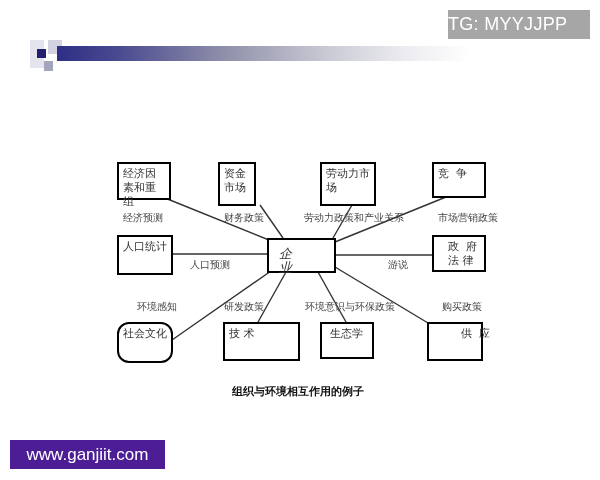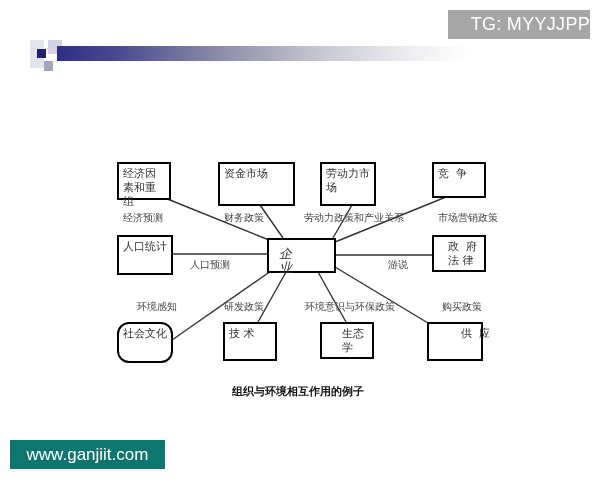--- a/index.html
+++ b/index.html
@@ -1,21 +1,21 @@
 <!DOCTYPE html>
 <html><head>
 <meta charset="utf-8">
 <style>
   html, body { margin:0; padding:0; }
   body { width:600px; height:480px; background:#ffffff; position:relative; overflow:hidden;
          font-family:"DejaVu Serif","Liberation Serif",serif; color:#222; }
   .watermark-top { position:absolute; left:448px; top:10px; width:142px; height:29px; background:#a6a6a6;
          color:#fff; font-family:"Liberation Sans","DejaVu Sans",sans-serif; font-size:18px; line-height:29px;
-         text-align:right; letter-spacing:0.3px; }
-  .watermark-bottom { position:absolute; left:10px; top:440px; width:155px; height:29px; background:#0f766e;
+         text-align:left; letter-spacing:0.3px; }
+  .watermark-bottom { position:absolute; left:10px; top:440px; width:155px; height:29px; background:#4c1d95;
          color:#fff; font-family:"Liberation Sans","DejaVu Sans",sans-serif; font-size:17px; line-height:29px;
          text-align:center; }
   .header-bar { position:absolute; left:57px; top:46px; width:413px; height:15px;
          background:linear-gradient(to right,#2e2e86 0%,#4a4a90 15%,#8e8eaa 40%,#c9c9d4 65%,#ededf1 85%,#ffffff 100%); }
   .deco { position:absolute; }
   .node { position:absolute; border:2px solid #000000; background:#fff; box-sizing:border-box;
           font-size:11px; line-height:14px; padding:3px 4px; color:#333; }
   .node.center { border-width:2px; font-size:13px; letter-spacing:14px; padding:7px 10px;font-style:italic; }
   .edge-label { position:absolute; font-size:10px; color:#444; white-space:nowrap; }
   svg.edges { position:absolute; left:0; top:0; }
@@ -43,29 +43,29 @@
     <line x1="172" y1="254" x2="267" y2="254"></line>
     <line x1="335" y1="255" x2="432" y2="255"></line>
     <line x1="172" y1="340" x2="271" y2="271"></line>
     <line x1="258" y1="322" x2="286" y2="272"></line>
     <line x1="346" y1="322" x2="318" y2="272"></line>
     <line x1="428" y1="323" x2="335" y2="267"></line>
   </g>
 </svg>
 
 <div class="node" style="left:117px;top:162px;width:54px;height:38px;">经济因素和重组</div>
-<div class="node" style="left:218px;top:162px;width:77px;height:44px;">资金市场</div>
+<div class="node" style="left:218px;top:162px;width:38px;height:44px;">资金市场</div>
 <div class="node" style="left:320px;top:162px;width:56px;height:44px;">劳动力市场</div>
 <div class="node" style="left:432px;top:162px;width:54px;height:36px;white-space:pre;">竞  争</div>
 <div class="node" style="left:117px;top:235px;width:56px;height:40px;">人口统计</div>
 <div class="node center" style="left:267px;top:238px;width:69px;height:35px;">企 业</div>
 <div class="node" style="left:432px;top:235px;width:54px;height:37px;padding-left:14px;white-space:pre-wrap;">政  府 法 律</div>
 <div class="node" style="left:117px;top:322px;width:56px;height:41px;border-radius:12px;">社会文化</div>
-<div class="node" style="left:223px;top:322px;width:54px;height:39px;">技 术</div>
-<div class="node" style="left:320px;top:322px;width:54px;height:37px;padding-left:20px;">生态学</div>
+<div class="node" style="left:223px;top:322px;width:77px;height:39px;">技 术</div>
+<div class="node" style="left:320px;top:322px;width:54px;height:37px;padding-left:8px;">生态学</div>
 <div class="node" style="left:427px;top:322px;width:56px;height:39px;white-space:pre;padding-left:32px;">供  应</div>
 
 <div class="edge-label" style="left:123px;top:211px;">经济预测</div>
 <div class="edge-label" style="left:224px;top:211px;">财务政策</div>
 <div class="edge-label" style="left:304px;top:211px;">劳动力政策和产业关系</div>
 <div class="edge-label" style="left:438px;top:211px;">市场营销政策</div>
 <div class="edge-label" style="left:190px;top:258px;">人口预测</div>
 <div class="edge-label" style="left:388px;top:258px;font-family:Liberation Mono, monospace;">游说</div>
 <div class="edge-label" style="left:125px;top:300px;margin-left:12px;">环境感知</div>
 <div class="edge-label" style="left:224px;top:300px;">研发政策</div>

